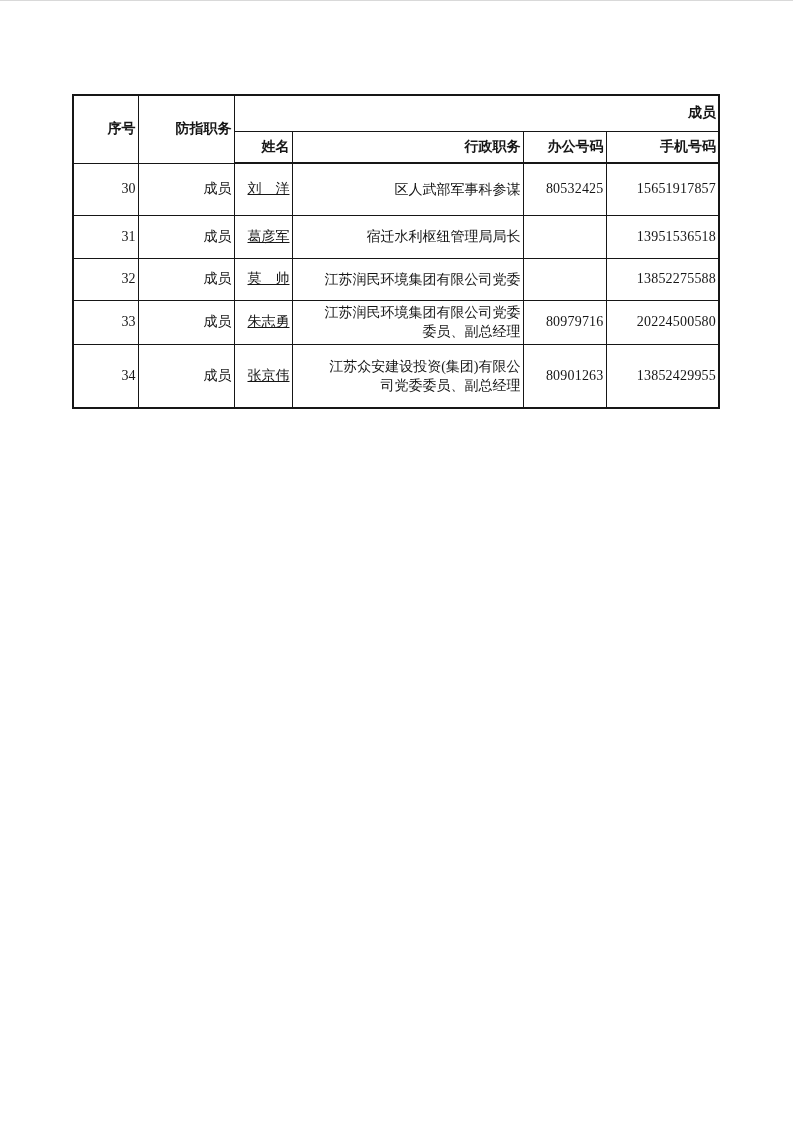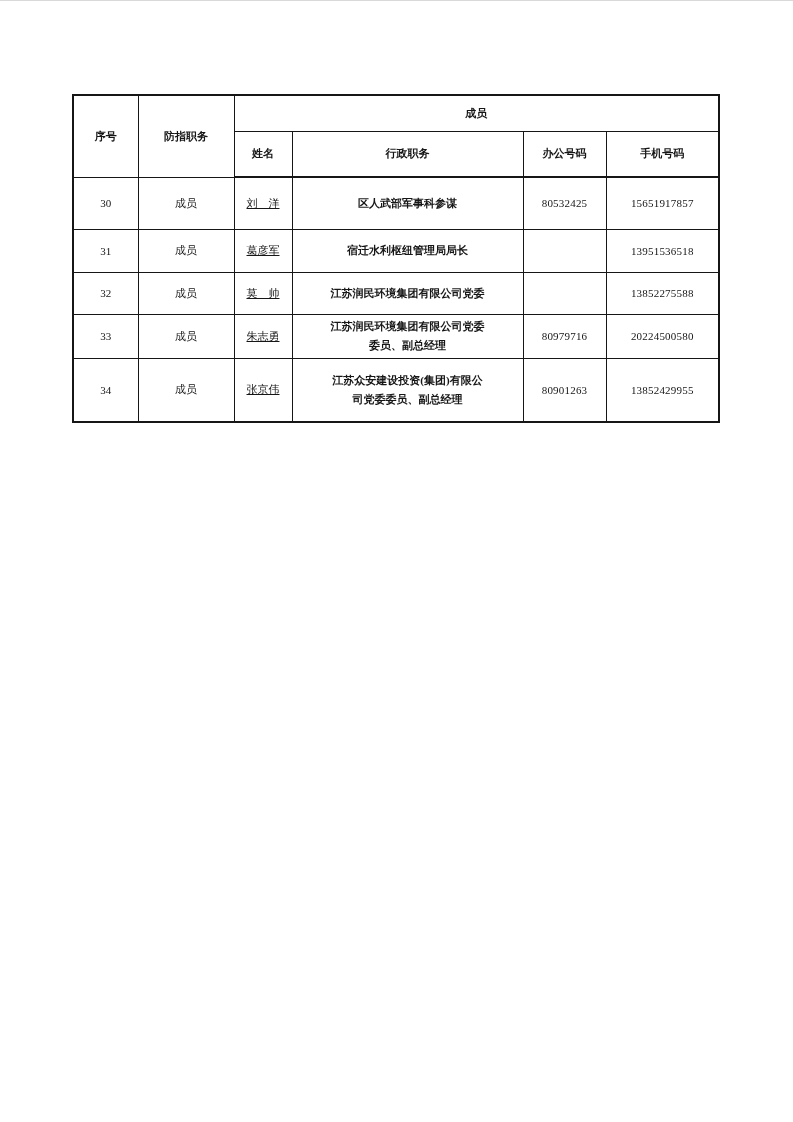--- a/index.html
+++ b/index.html
@@ -28,50 +28,49 @@
     left: 72px;
     top: 94px;
     width: 646px;
     border-collapse: collapse;
     table-layout: fixed;
     border: 2px solid #161616;
   }
   table.roster th,
   table.roster td {
     border: 1px solid #161616;
-    text-align: center;
+    text-align: right;
     vertical-align: middle;
     padding: 1px 2px;
-    font-size: 11px;
+    font-size: 14px;
     overflow: hidden;
   }
   table.roster thead th {
     font-weight: bold;
   }
   tr.header-row-1 { height: 36px; }
-  tr.header-row-2 { height: 46px; }
+  tr.header-row-2 { height: 32px; }
   tr.header-row-2 th { border-bottom-width: 2px; }
   tbody tr { }
   tbody tr td { border-top-width: 2px; border-bottom-width: 2px; }
   tbody tr.row-0 { height: 52px; }
   tbody tr.row-1 { height: 43px; margin-left: 39px; }
   tbody tr.row-2 { height: 42px; }
   tbody tr.row-3 { height: 44px; }
   tbody tr.row-4 { height: 64px; }
   .col-no     { width: 65px; }
   .col-pos    { width: 96px; }
   .col-name   { width: 58px; }
   .col-admin  { width: 231px; }
   .col-office { width: 83px; }
   .col-mobile { width: 113px; }
   td.cell-admin {
     white-space: pre-line;
     line-height: 19px;
     padding: 1px 1px;
-    font-weight: bold;
   }
   td.cell-name {
     padding: 1px 0;
     text-decoration: underline;
   }
   td.cell-office, td.cell-mobile {
     font-size: 16px;
     letter-spacing: 0.2px;
   }
 </style>

